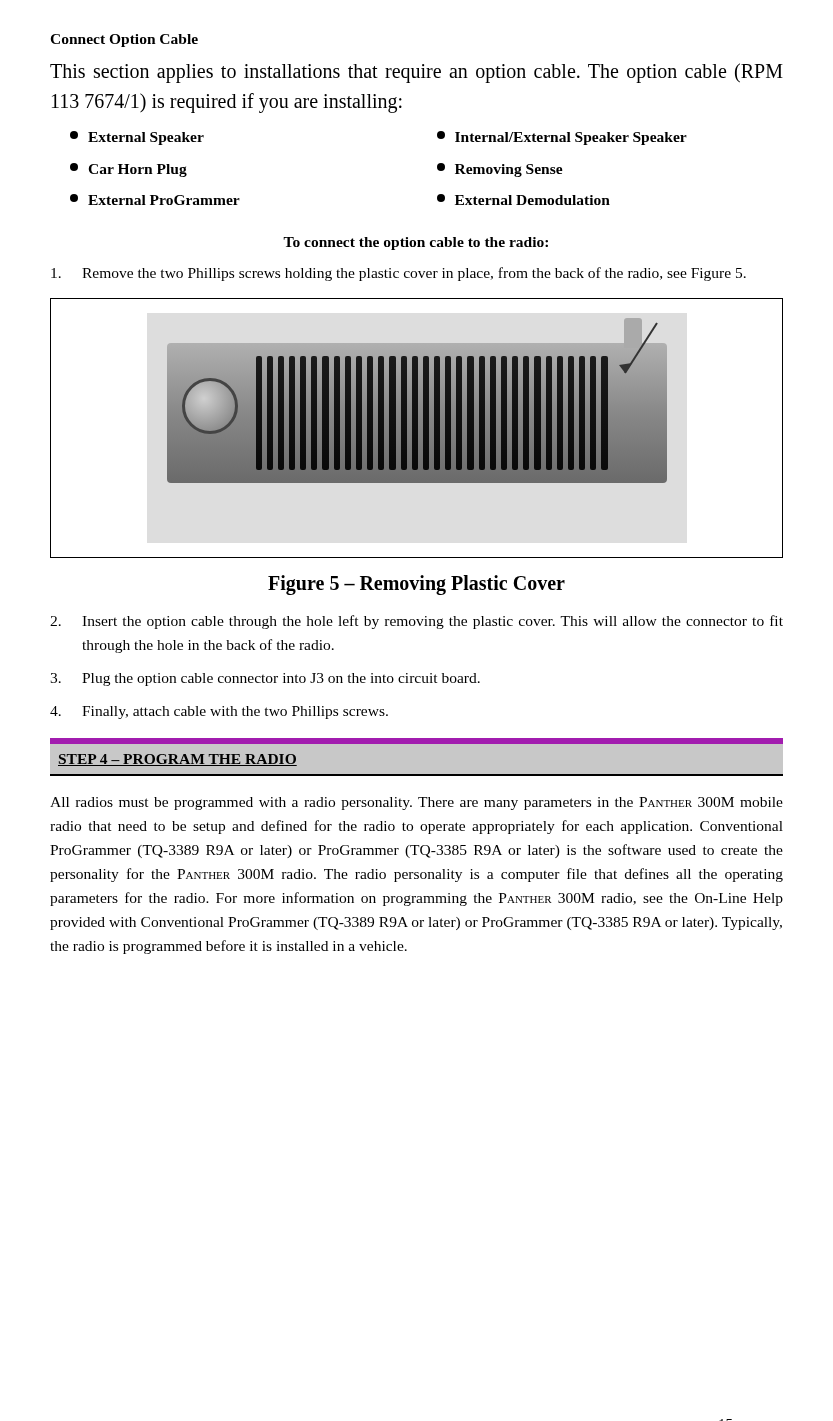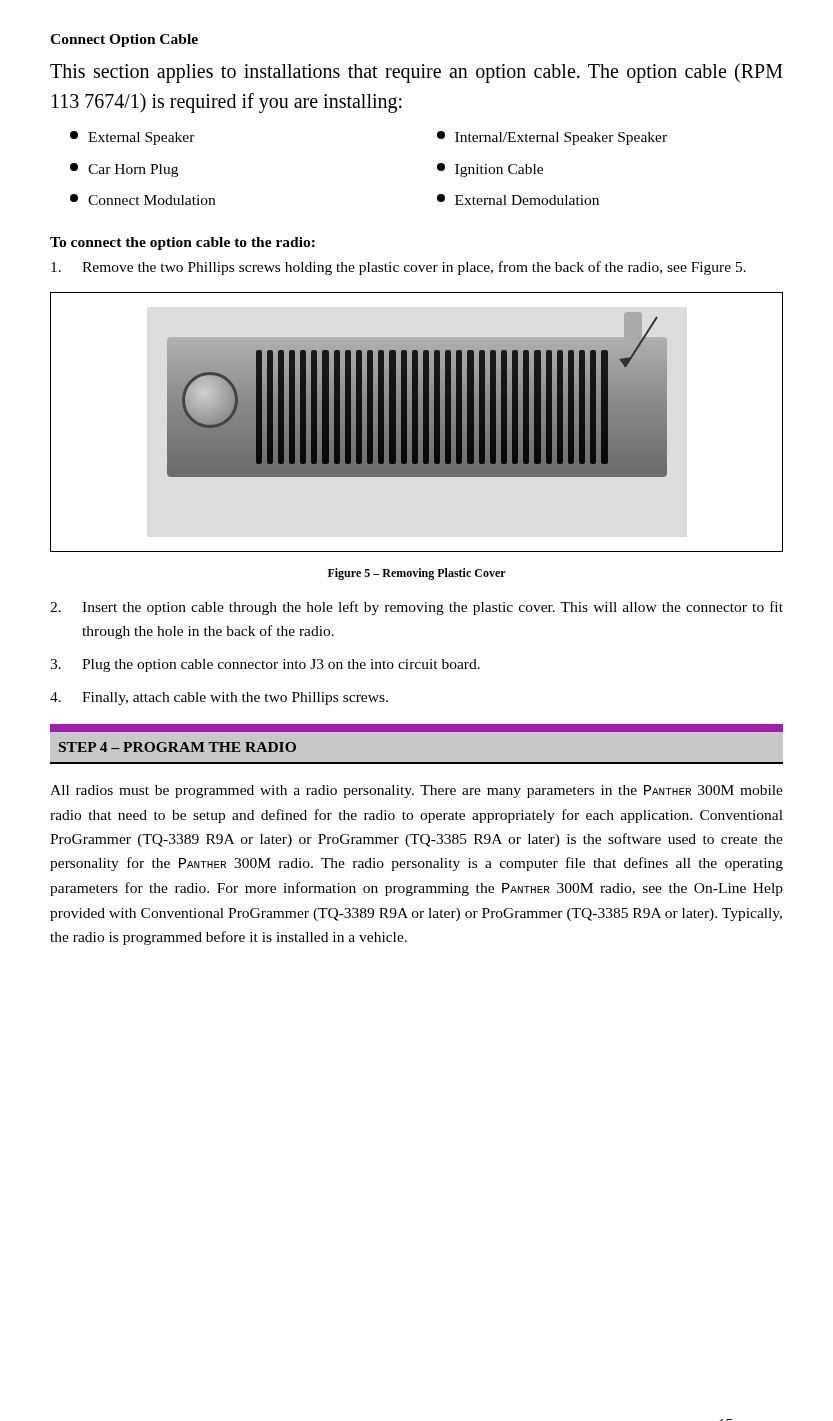--- a/index.html
+++ b/index.html
@@ -27,20 +27,21 @@
     .body-text {
       font-size: 20px;
       line-height: 1.5;
       margin-bottom: 10px;
       text-align: justify;
     }
 
     .bullet-columns {
       display: flex;
       margin: 10px 0 12px 0;
+      font-weight: bold;
     }
 
     .bullet-col {
       flex: 1;
       padding-left: 20px;
     }
 
     .bullet-item {
       display: flex;
       align-items: flex-start;
@@ -55,21 +56,22 @@
       background: #000;
       border-radius: 50%;
       margin-top: 5px;
       margin-right: 10px;
       flex-shrink: 0;
     }
 
     .instruction-title {
       font-weight: bold;
       font-size: 15.5px;
-      margin-bottom: 4px;
+      margin-bottom: 10px;
+      text-align: center;
     }
 
     .numbered-list {
       margin-left: 0;
       margin-bottom: 12px;
     }
 
     .numbered-item {
       display: flex;
       margin-bottom: 10px;
@@ -94,51 +96,51 @@
       display: flex;
       align-items: center;
       justify-content: center;
       min-height: 260px;
       background: #fff;
     }
 
     .figure-caption {
       text-align: center;
       font-weight: bold;
-      font-size: 12px;
+      font-size: 20px;
       margin-bottom: 14px;
     }
 
     .step-header {
       background: #c8c8c8;
-      border-top: 8px solid #a21caf;
+      border-top: 6px solid #a21caf;
       border-bottom: 2px solid #000;
       padding: 6px 8px;
       font-weight: bold;
       font-size: 15.5px;
       margin: 16px 0 14px 0;
+      text-decoration: underline;
     }
 
     .long-paragraph {
       font-size: 15.5px;
       line-height: 1.55;
       text-align: justify;
       margin-bottom: 10px;
     }
 
     .page-number {
       position: absolute;
       bottom: 18px;
       right: 50px;
       font-size: 15px;
     }
 
     .small-caps {
       font-variant: small-caps;
-      font-family: Liberation Mono, monospace;
     }
 
     .page-wrapper {
       position: relative;
       min-height: 1421px;
     }
   </style>
 </head>
 <body>
 
@@ -153,31 +155,31 @@
       <div class="bullet-item">
         <div class="bullet-dot"></div>
         <span>External Speaker</span>
       </div>
       <div class="bullet-item">
         <div class="bullet-dot"></div>
         <span>Car Horn Plug</span>
       </div>
       <div class="bullet-item">
         <div class="bullet-dot"></div>
-        <span>Connect Modulation</span>
+        <span>External ProGrammer</span>
       </div>
     </div>
     <div class="bullet-col">
       <div class="bullet-item">
         <div class="bullet-dot"></div>
         <span>Internal/External Speaker Speaker</span>
       </div>
       <div class="bullet-item">
         <div class="bullet-dot"></div>
-        <span>Ignition Cable</span>
+        <span>Removing Sense</span>
       </div>
       <div class="bullet-item">
         <div class="bullet-dot"></div>
         <span>External Demodulation</span>
       </div>
     </div>
   </div>
 
   <p class="instruction-title">To connect the option cable to the radio:</p>
 

